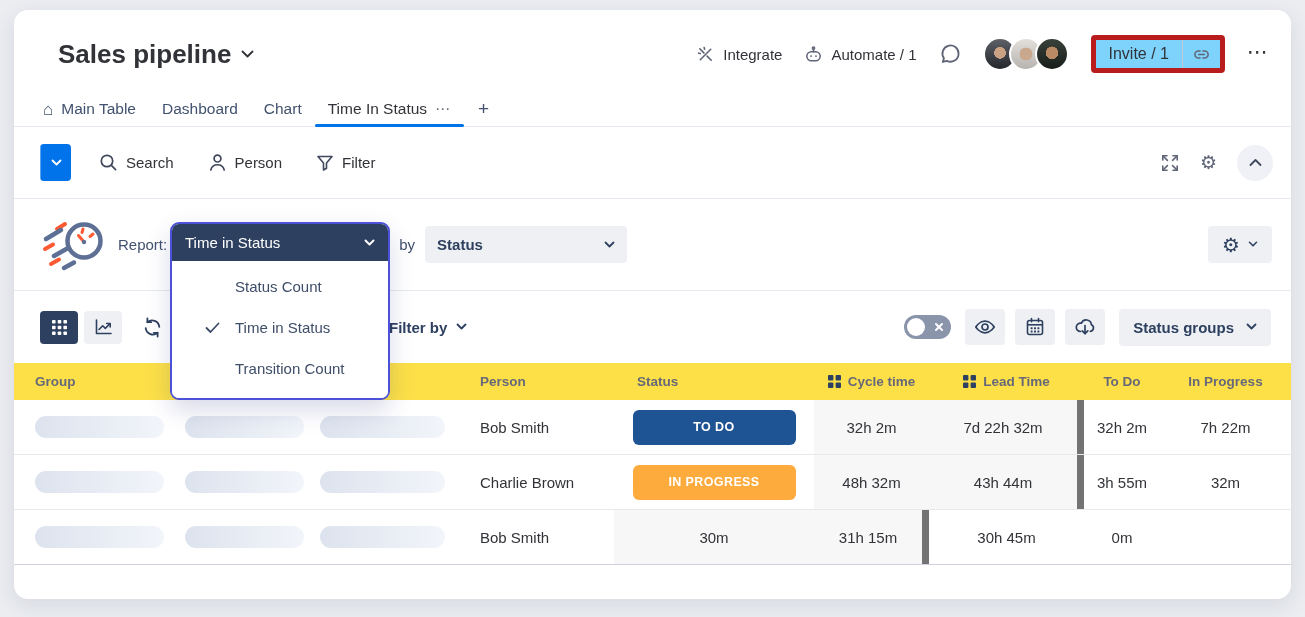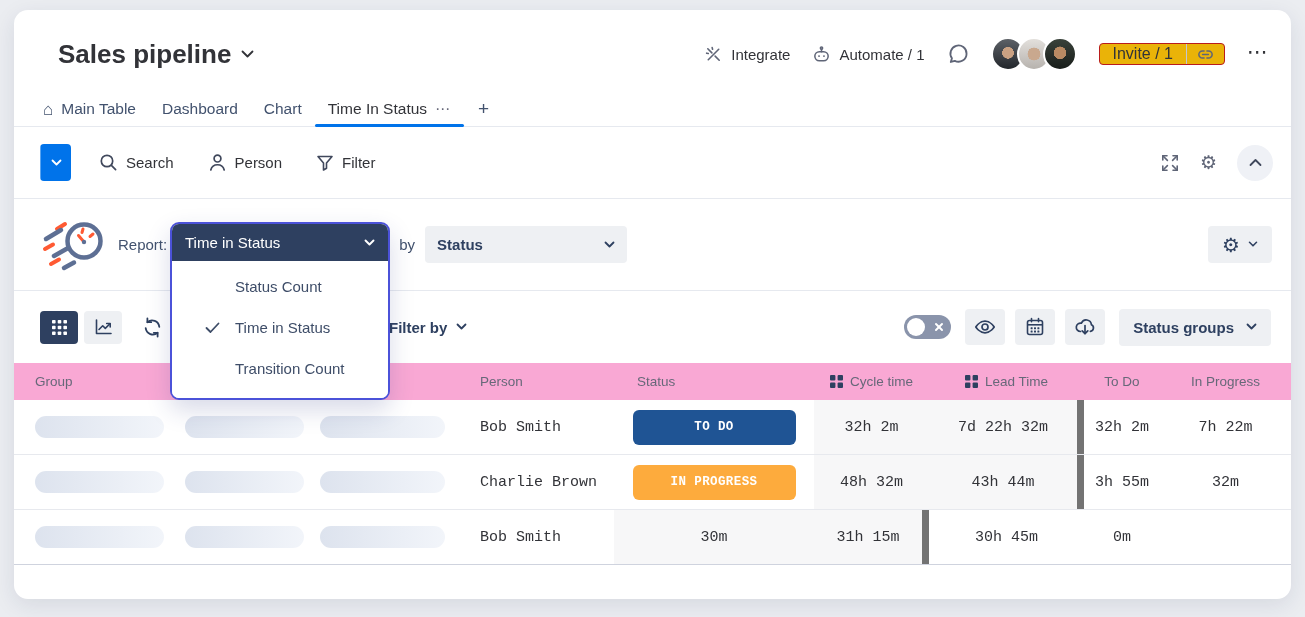--- a/index.html
+++ b/index.html
@@ -19,21 +19,21 @@
   .board-header { height: 82px; display: flex; align-items: center; padding: 6px 22px 0 44px; }
   .board-title { font-size: 26px; font-weight: 700; color: #323338; display: flex; align-items: center; gap: 10px; cursor: pointer; }
   .hdr-right { margin-left: auto; display: flex; align-items: center; gap: 22px; }
   .hdr-item { display: flex; align-items: center; gap: 8px; font-size: 15px; color: #323338; cursor: pointer; }
   .ico { display: inline-flex; align-items: center; justify-content: center; }
   .avatars { display: flex; align-items: center; padding-left: 7px; }
   .av { width: 34px; height: 34px; border-radius: 50%; border: 2px solid #fff; margin-left: -8px; }
   .av1 { background: radial-gradient(circle at 50% 46%, #caa183 0 26%, rgba(0,0,0,0) 27%), linear-gradient(180deg,#5d6167,#23272c); }
   .av2 { background: radial-gradient(circle at 50% 50%, #c9a88e 0 30%, rgba(0,0,0,0) 31%), linear-gradient(180deg,#e3e0dc,#b7b3ae); }
   .av3 { background: radial-gradient(circle at 50% 46%, #b98a63 0 28%, rgba(0,0,0,0) 29%), linear-gradient(180deg,#39423a,#181d1a); }
-  .invite-btn { display: flex; align-items: stretch; border: 1px solid #b91c1c; border-radius: 4px; height: 22px; overflow: hidden; cursor: pointer; background:#eab308; }
+  .invite-btn { display: flex; align-items: stretch; border: 5px solid #b91c1c; border-radius: 4px; height: 38px; overflow: hidden; cursor: pointer; background:#7dd3fc; }
   .invite-label { display: flex; align-items: center; padding: 0 13px; font-size: 16px; color: #323338; }
   .invite-link { display: flex; align-items: center; padding: 0 9px; border-left: 1px solid #c3c6d4; }
   .more-dots { font-size: 21px; letter-spacing: 1px; color: #323338; cursor: pointer; line-height: 1; padding-bottom: 6px; }
   
   .tabs { height: 35px; display: flex; align-items: stretch; padding: 0 16px; border-bottom: 1px solid #e6e9ef; }
   .tab { position: relative; display: flex; align-items: center; gap: 8px; padding: 0 13px; font-size: 15.5px; color: #42526e; cursor: pointer; }
   .tab .home-glyph { font-size: 17px; line-height: 1; }
   .tab.active { color: #323338; }
   .tab.active::after { content: ""; position: absolute; left: 0; right: 0; bottom: -1px; height: 3px; background: #0073ea; border-radius: 2px; }
   .tab-overflow { color: #676879; font-size: 15px; letter-spacing: 1px; }
@@ -65,28 +65,28 @@
   .refresh-wrap { margin-left: 20px; cursor: pointer; display: flex; }
   .filterby { margin-left: 226px; display: flex; align-items: center; gap: 9px; font-size: 15px; font-weight: 700; color: #2e4060; cursor: pointer; }
   .viewbar-right { margin-left: auto; display: flex; align-items: center; gap: 10px; }
   .toggle { width: 47px; height: 24px; border-radius: 12px; background: #8a94ab; position: relative; cursor: pointer; margin-right: 4px; }
   .toggle .knob { position: absolute; left: 3px; top: 3px; width: 18px; height: 18px; border-radius: 50%; background: #fff; }
   .toggle .x { position: absolute; right: 7px; top: 7px; }
   .sqbtn { width: 40px; height: 36px; background: #eef0f3; border-radius: 4px; display: flex; align-items: center; justify-content: center; cursor: pointer; }
   .statusgroups { height: 37px; background: #eef0f3; border-radius: 4px; display: flex; align-items: center; gap: 12px; padding: 0 14px; font-size: 15px; font-weight: 700; color: #2e4060; cursor: pointer; margin-left: 4px; }
   
   .grid { display: grid; grid-template-columns: 150px 140px 155px 155px 200px 115px 155px 76px 1fr; }
-  .thead { height: 37px; background: #f9a8d4; align-items: center; }
+  .thead { height: 37px; background: #fde047; align-items: center; font-weight: bold; }
   .th { font-size: 13.5px; color: #676879; display: flex; align-items: center; height: 100%; }
   .th.c1 { padding-left: 21px; } .th.c2 { padding-left: 21px; } .th.c3 { padding-left: 16px; }
   .th.c4 { padding-left: 21px; } .th.c5 { padding-left: 23px; }
   .th.center { justify-content: center; gap: 7px; }
   .trow { height: 55px; border-bottom: 1px solid #e7e9ee; align-items: center; background: #fff; }
   .trow.last { border-bottom: 1px solid #cfd3de; }
-  .td { display: flex; align-items: center; height: 100%; font-size: 15px; color: #323338; font-family: Liberation Mono, monospace; }
+  .td { display: flex; align-items: center; height: 100%; font-size: 15px; color: #323338; }
   .td.center { justify-content: center; }
   .td.shade { background: #f7f7f8; }
   .td.shade-end { border-right: 7px solid #737373; }
   .skel { height: 22px; border-radius: 11px; background: linear-gradient(90deg, #dde3ee, #f2f5fa); }
   .skel.s1 { width: 130px; margin-left: 21px; }
   .skel.s2 { width: 120px; margin-left: 21px; }
   .skel.s3 { width: 125px; margin-left: 16px; }
   .person-cell { padding-left: 21px; }
   .chip { width: 163px; height: 35px; border-radius: 6px; color: #fff; font-size: 12.5px; font-weight: 700; letter-spacing: .4px; display: flex; align-items: center; justify-content: center; cursor: pointer; }
   

